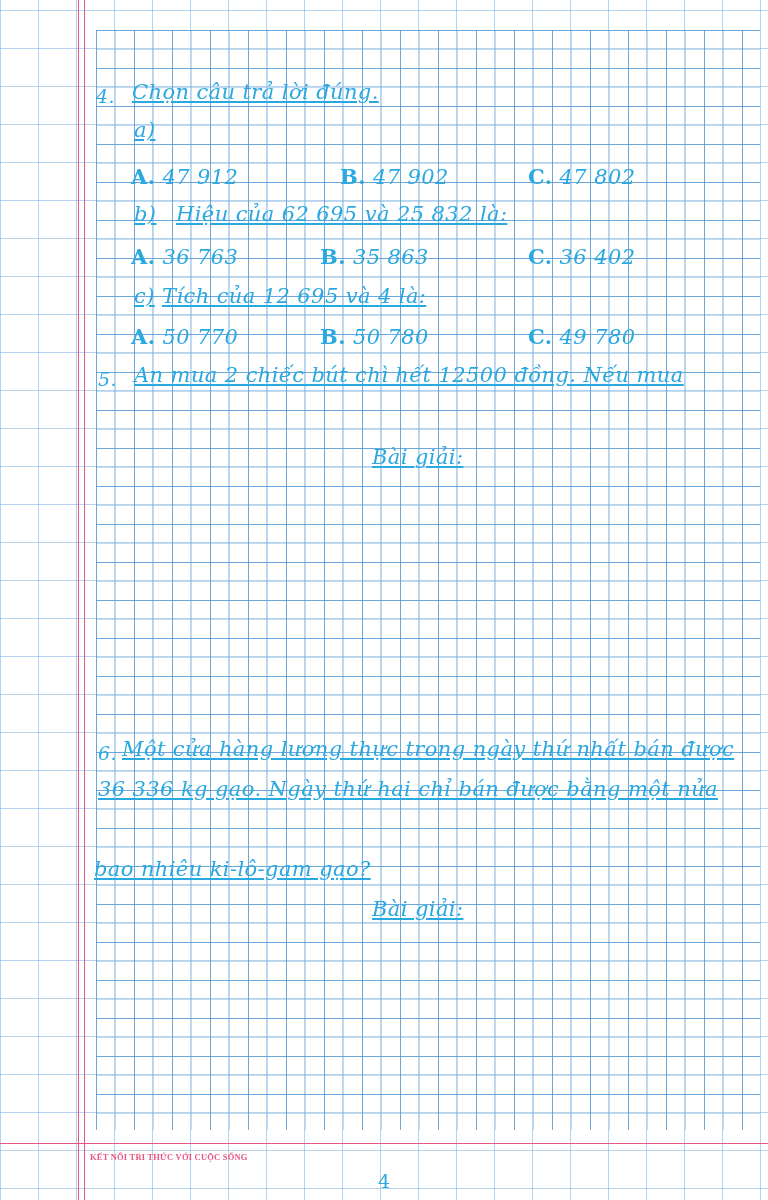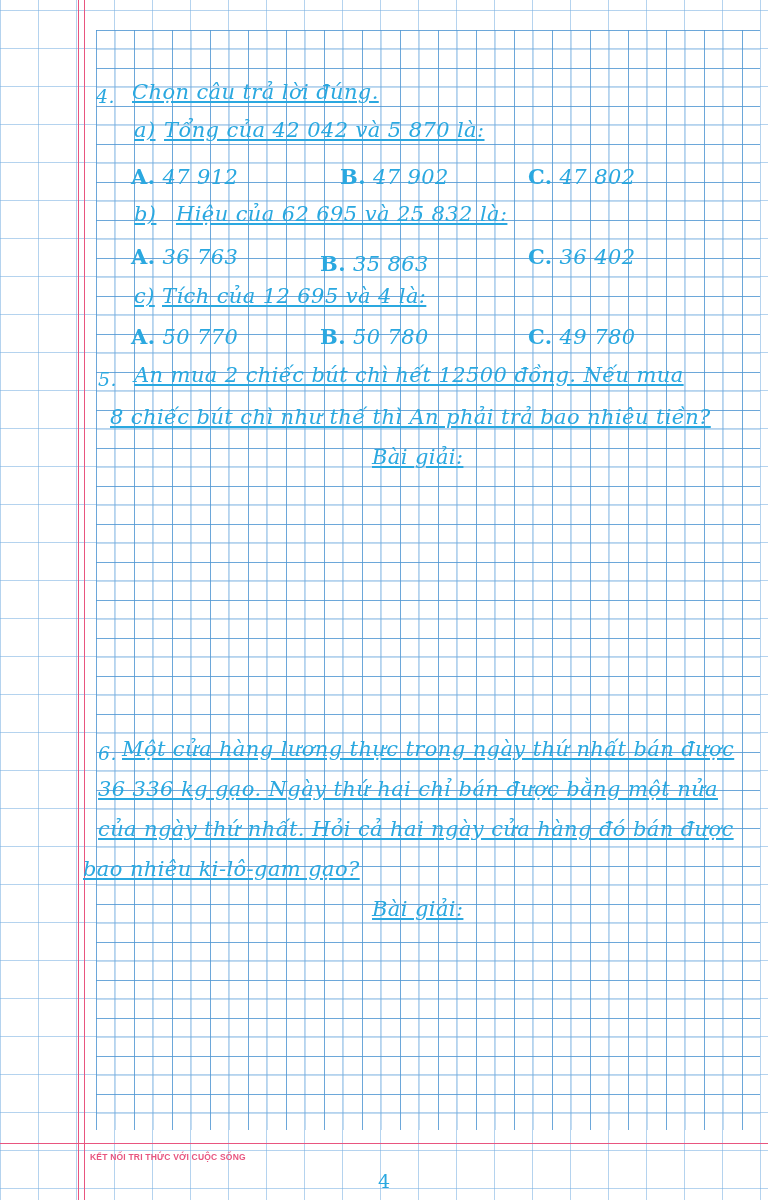--- a/index.html
+++ b/index.html
@@ -110,21 +110,21 @@
     font-style: normal;
     font-family: "DejaVu Serif", serif;
   }
 
   
   .footer-brand {
     position: absolute;
     left: 90px;
     top: 1152px;
     color: #e8557f;
-    font-family: Liberation Sans, sans-serif;
+    font-family: Liberation Serif, serif;
     font-size: 8.5px;
     font-weight: bold;
     letter-spacing: 0.2px;
   }
   .page-number {
     position: absolute;
     left: 0;
     top: 1170px;
     width: 768px;
     text-align: center;
@@ -145,41 +145,40 @@
   <div class="margin-rule r1"></div>
   <div class="margin-rule r2"></div>
   <div class="bottom-rule"></div>
 
   <div class="content">
 
     <div class="hw hw-num" style="left:96px; top:85px;">4.</div>
     <div class="hw line" style="left:132px; top:82px;">Chọn câu trả lời đúng.</div>
 
     <div class="hw line" style="left:134px; top:120px;">a)</div>
-    <div class="hw line" style="left:164px; top:120px;">Tổng của 42 042 và 5 870 là:</div>
     <div class="hw opt" style="left:131px; top:164px;">
       <span class="lbl">A.</span>
       <span>47 912</span>
     </div>
     <div class="hw opt" style="left:320px; top:164px;margin-left:20px;">
       <span class="lbl">B.</span>
       <span>47 902</span>
     </div>
     <div class="hw opt" style="left:528px; top:164px;">
       <span class="lbl">C.</span>
       <span>47 802</span>
     </div>
 
     <div class="hw line" style="left:134px; top:204px;">b)</div>
     <div class="hw line" style="left:164px; top:204px;margin-left:12px;">Hiệu của 62 695 và 25 832 là:</div>
     <div class="hw opt" style="left:131px; top:244px;">
       <span class="lbl">A.</span>
       <span>36 763</span>
     </div>
-    <div class="hw opt" style="left:320px; top:244px;margin-top:7px;">
+    <div class="hw opt" style="left:320px; top:244px;">
       <span class="lbl">B.</span>
       <span>35 863</span>
     </div>
     <div class="hw opt" style="left:528px; top:244px;">
       <span class="lbl">C.</span>
       <span>36 402</span>
     </div>
 
     <div class="hw line" style="left:134px; top:286px;">c)</div>
     <div class="hw line" style="left:162px; top:286px;">Tích của 12 695 và 4 là:</div>
@@ -191,30 +190,28 @@
       <span class="lbl">B.</span>
       <span>50 780</span>
     </div>
     <div class="hw opt" style="left:528px; top:324px;">
       <span class="lbl">C.</span>
       <span>49 780</span>
     </div>
 
     <div class="hw hw-num" style="left:98px; top:368px;">5.</div>
     <div class="hw line" style="left:134px; top:365px;">An mua 2 chiếc bút chì hết 12500 đồng. Nếu mua</div>
-    <div class="hw line" style="left:110px; top:407px;">8 chiếc bút chì như thế thì An phải trả bao nhiêu tiền?</div>
     <div class="hw line" style="left:372px; top:447px;">Bài giải:</div>
 
     <div style="position:absolute; left:96px; top:480px; width:664px; height:230px;"></div>
 
     <div class="hw hw-num" style="left:98px; top:742px;">6.</div>
     <div class="hw line" style="left:122px; top:739px;">Một cửa hàng lương thực trong ngày thứ nhất bán được</div>
     <div class="hw line" style="left:98px; top:779px;">36 336 kg gạo. Ngày thứ hai chỉ bán được bằng một nửa</div>
-    <div class="hw line" style="left:98px; top:819px;">của ngày thứ nhất. Hỏi cả hai ngày cửa hàng đó bán được</div>
-    <div class="hw line" style="left:83px; top:859px;text-align:right;">bao nhiêu ki-lô-gam gạo?</div>
+    <div class="hw line" style="left:94px; top:859px;text-align:right;">bao nhiêu ki-lô-gam gạo?</div>
     <div class="hw line" style="left:372px; top:899px;">Bài giải:</div>
 
     <div style="position:absolute; left:96px; top:930px; width:664px; height:200px;"></div>
   </div>
 
   <div class="footer-brand">KẾT NỐI TRI THỨC VỚI CUỘC SỐNG</div>
   <div class="page-number">4</div>
 </div>
 
 </body></html>

